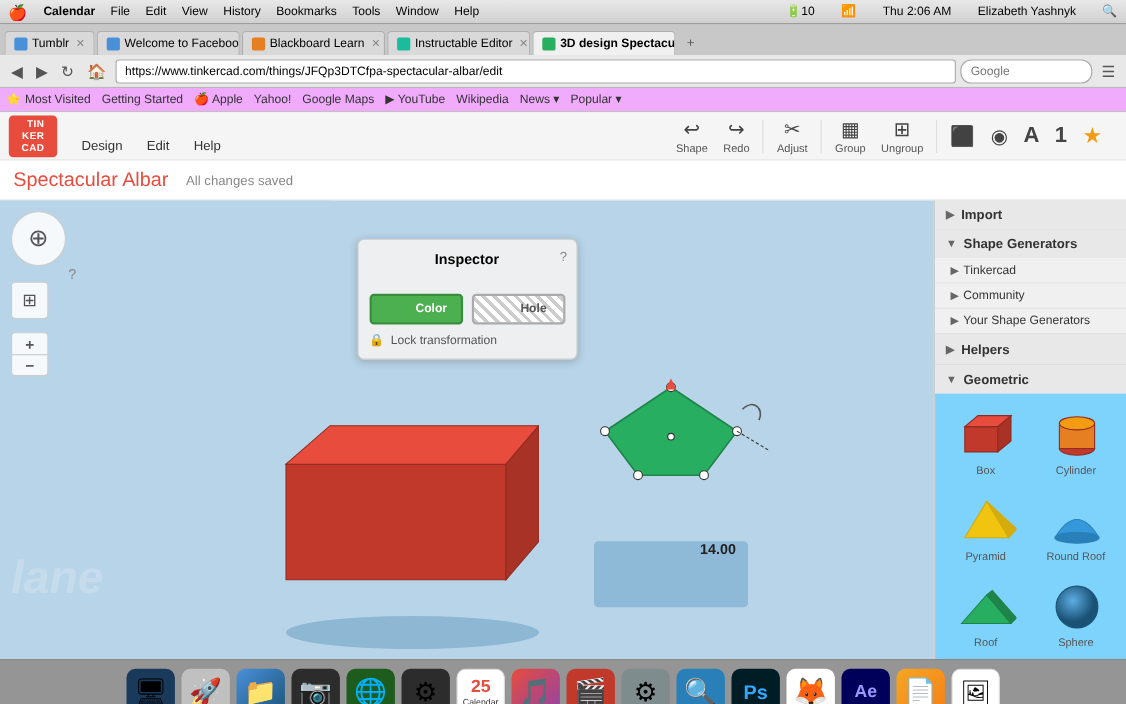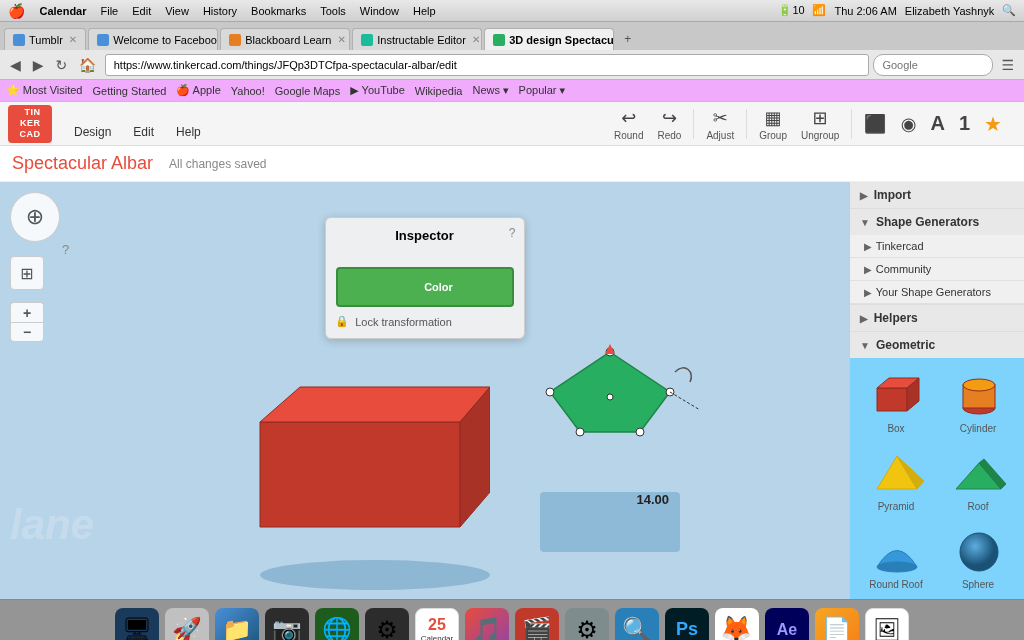--- a/index.html
+++ b/index.html
@@ -12,21 +12,21 @@
       display: flex;
       align-items: center;
       padding: 0 8px;
       gap: 14px;
       font-size: 11px;
       border-bottom: 1px solid #aaa;
     }
     .menu-apple { font-size: 14px; }
     .menu-item { font-weight: normal; cursor: pointer; }
     .menu-item.bold { font-weight: bold; }
-    .menu-right { margin-left: auto; display: flex; align-items: center; gap: 8px; font-size: 11px; }
+    .menu-right { margin-left: auto; display: flex; align-items: center; gap: 24px; font-size: 11px; }
 
     
     #browser-chrome { background: #d6d6d6; }
     #tab-bar {
       display: flex;
       align-items: flex-end;
       padding: 4px 4px 0 4px;
       gap: 2px;
       background: #c8c8c8;
       height: 28px;
@@ -312,21 +312,21 @@
       font-weight: bold;
       margin-bottom: 24px;
     }
     .inspector-btns {
       display: flex;
       gap: 8px;
       margin-bottom: 8px;
     }
     .inspector-btn {
       flex: 1;
-      height: 40px;
+      height: 28px;
       border: 2px solid #aaa;
       border-radius: 4px;
       display: flex;
       align-items: center;
       justify-content: center;
       cursor: pointer;
       font-size: 11px;
       font-weight: bold;
       position: relative;
       padding-left: 28px;
@@ -618,21 +618,21 @@
     <div id="menu-bar-app">
       <button class="app-menu-btn">Design</button>
       <button class="app-menu-btn">Edit</button>
       <button class="app-menu-btn">Help</button>
     </div>
     <div class="spacer"></div>
     <div id="undo-redo">
       <div class="tool-btn-group">
         <button class="tool-btn">
           <span class="tool-icon">↩</span>
-          <span>Round</span>
+          <span>Shape</span>
         </button>
         <button class="tool-btn">
           <span class="tool-icon">↪</span>
           <span>Redo</span>
         </button>
         <div class="tool-divider"></div>
         <button class="tool-btn">
           <span class="tool-icon">✂</span>
           <span>Adjust</span>
         </button>
@@ -708,20 +708,23 @@
         </div>
       </div>
 
       <div id="inspector">
         <div id="inspector-title">Inspector</div>
         <span class="inspector-help">?</span>
         <div class="inspector-btns">
           <div class="inspector-btn active-color">
             <span>Color</span>
           </div>
+          <div class="inspector-btn hole">
+            <span style="color:#555;">Hole</span>
+          </div>
         </div>
         <div class="lock-row">
           <span>🔒</span>
           <span>Lock transformation</span>
         </div>
       </div>
 
       <div id="red-box">
         <svg width="270" height="170" xmlns="http://www.w3.org/2000/svg">
 
@@ -838,35 +841,35 @@
                 <polygon points="28,5 8,38 48,38" fill="#f1c40f" stroke="#d4ac0d" stroke-width="1"></polygon>
                 <polygon points="28,5 48,38 55,30" fill="#d4ac0d" stroke="#d4ac0d" stroke-width="1"></polygon>
               </svg>
             </div>
             <span class="shape-label">Pyramid</span>
           </div>
 
           <div class="shape-item">
             <div class="shape-visual">
               <svg width="55" height="45" xmlns="http://www.w3.org/2000/svg">
+                <path d="M 8,38 Q 28,5 48,38 Z" fill="#3498db" stroke="#2980b9" stroke-width="1"></path>
+                <ellipse cx="28" cy="38" rx="20" ry="5" fill="#2980b9" stroke="#2980b9" stroke-width="1"></ellipse>
+              </svg>
+            </div>
+            <span class="shape-label">Round Roof</span>
+          </div>
+
+          <div class="shape-item">
+            <div class="shape-visual">
+              <svg width="55" height="45" xmlns="http://www.w3.org/2000/svg">
                 <polygon points="5,38 28,12 50,38" fill="#27ae60" stroke="#1e8449" stroke-width="1"></polygon>
                 <polygon points="28,12 50,38 55,33 33,8" fill="#1e8449" stroke="#1e8449" stroke-width="1"></polygon>
               </svg>
             </div>
             <span class="shape-label">Roof</span>
-          </div>
-
-          <div class="shape-item">
-            <div class="shape-visual">
-              <svg width="55" height="45" xmlns="http://www.w3.org/2000/svg">
-                <path d="M 8,38 Q 28,5 48,38 Z" fill="#3498db" stroke="#2980b9" stroke-width="1"></path>
-                <ellipse cx="28" cy="38" rx="20" ry="5" fill="#2980b9" stroke="#2980b9" stroke-width="1"></ellipse>
-              </svg>
-            </div>
-            <span class="shape-label">Round Roof</span>
           </div>
 
           <div class="shape-item">
             <div class="shape-visual">
               <svg width="55" height="45" xmlns="http://www.w3.org/2000/svg">
                 <defs>
                   <radialGradient id="sphereGrad" cx="40%" cy="35%">
                     <stop offset="0%" stop-color="#5dade2"></stop>
                     <stop offset="100%" stop-color="#1a5276"></stop>
                   </radialGradient>

